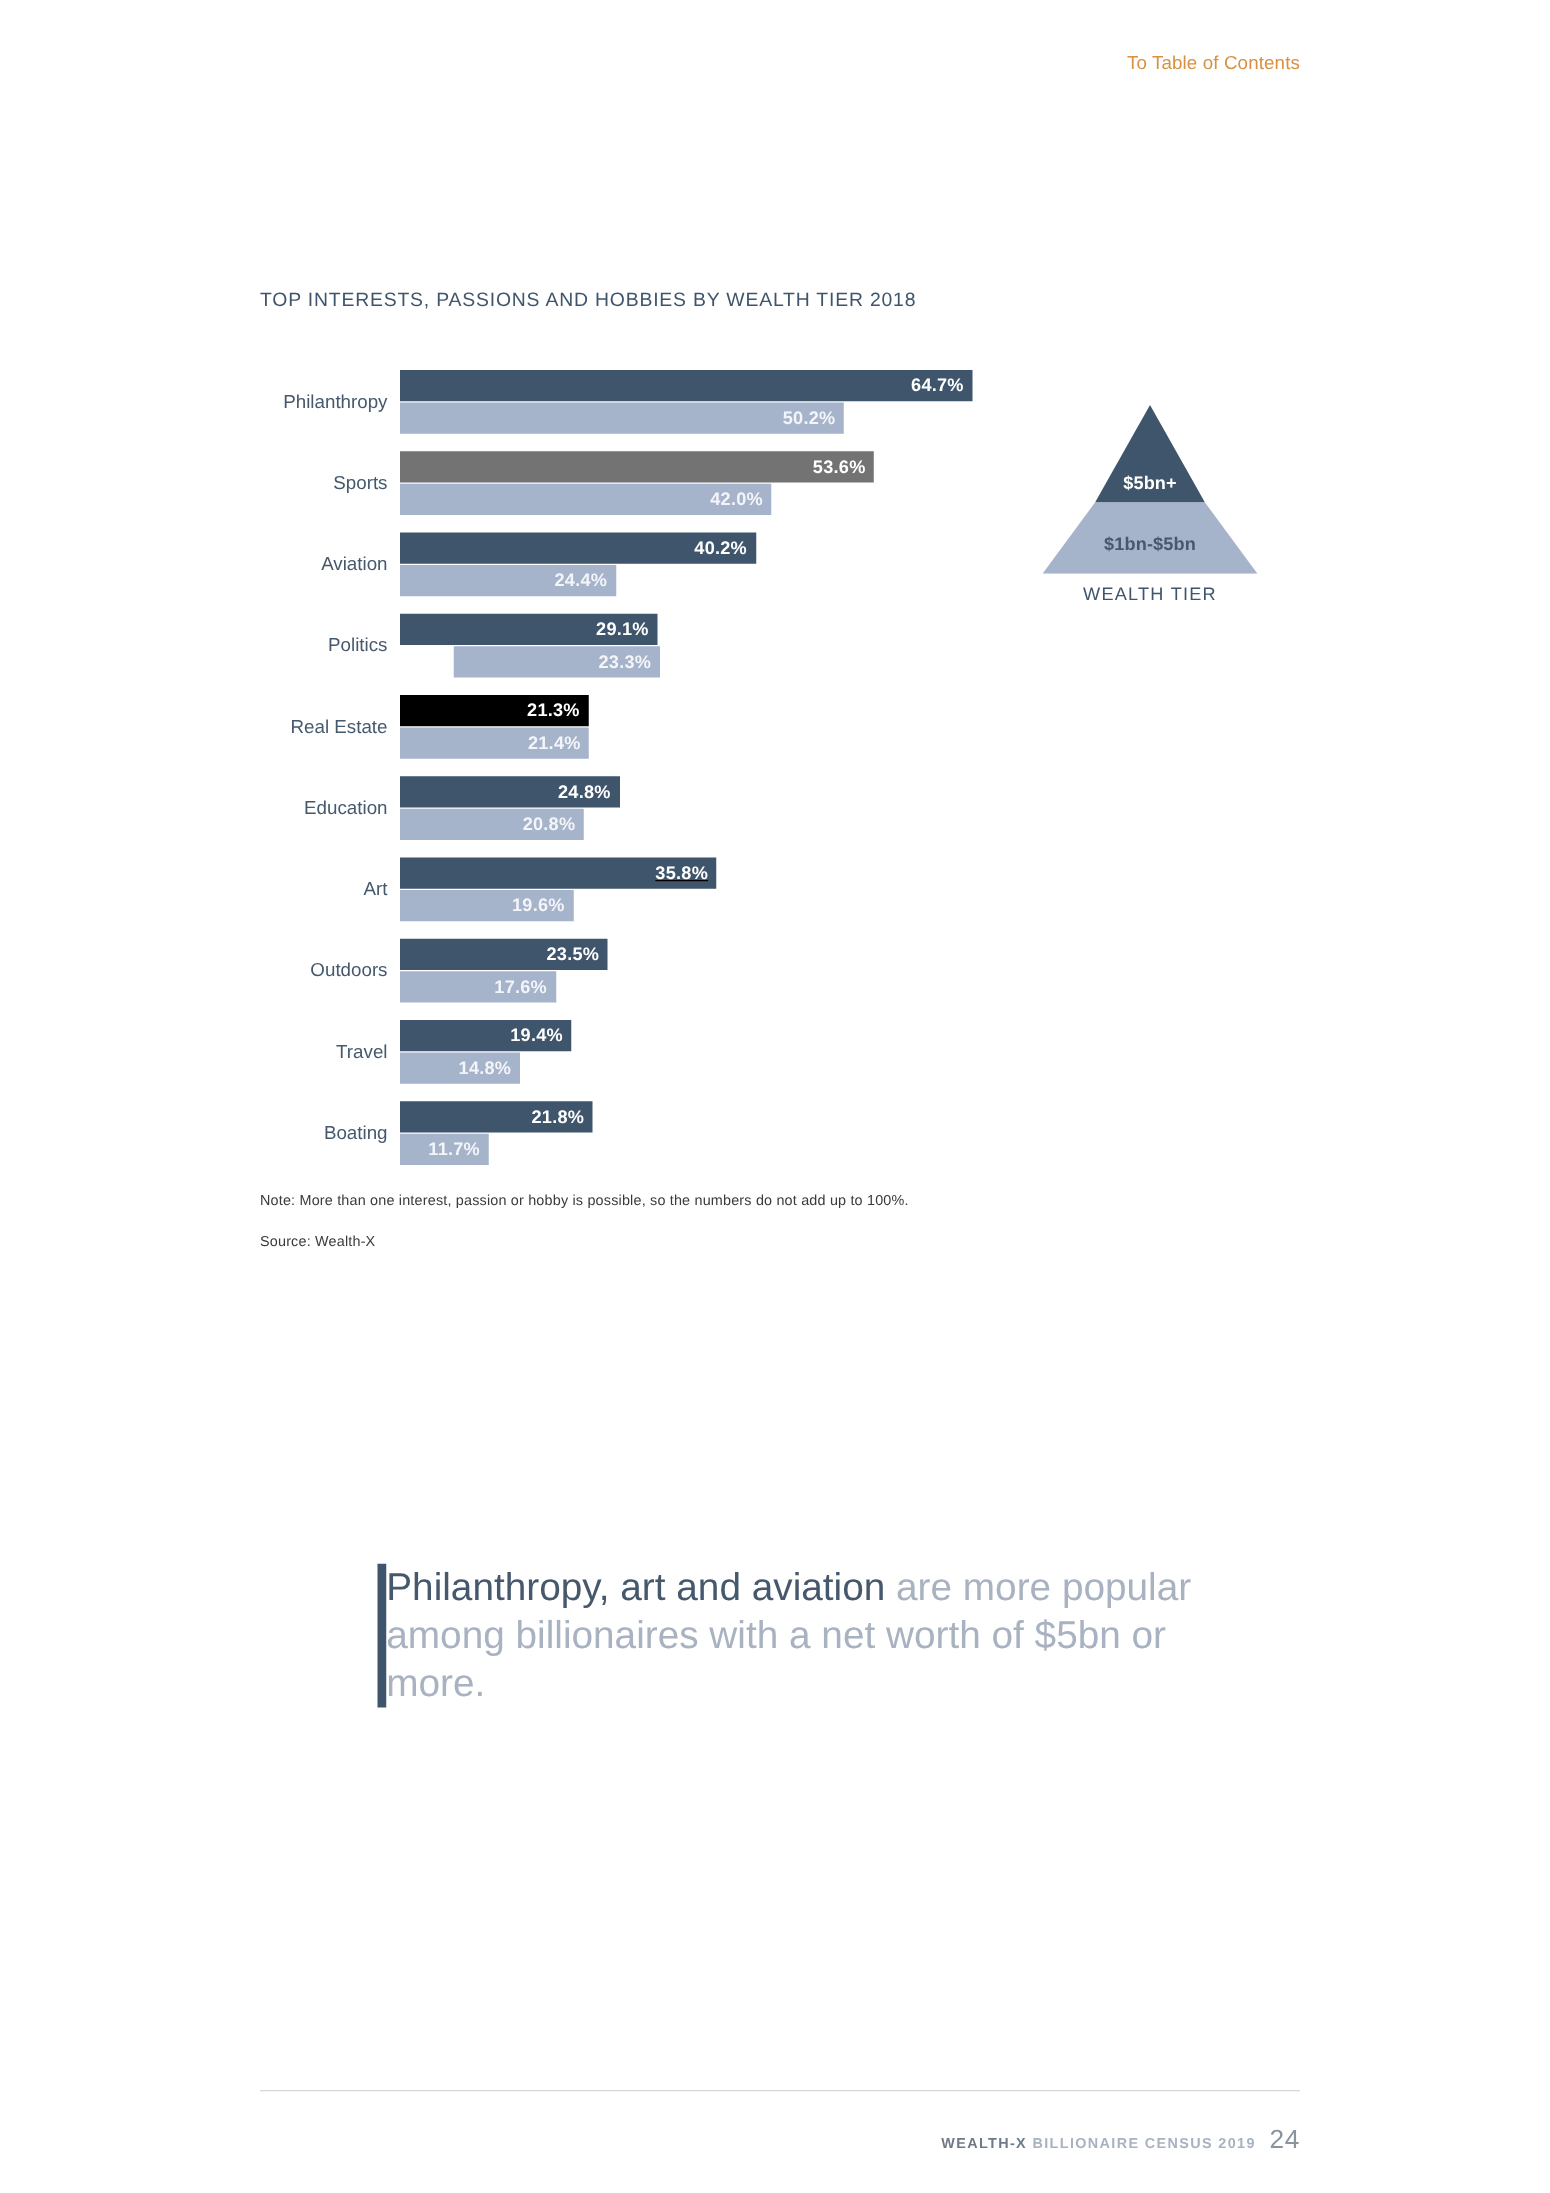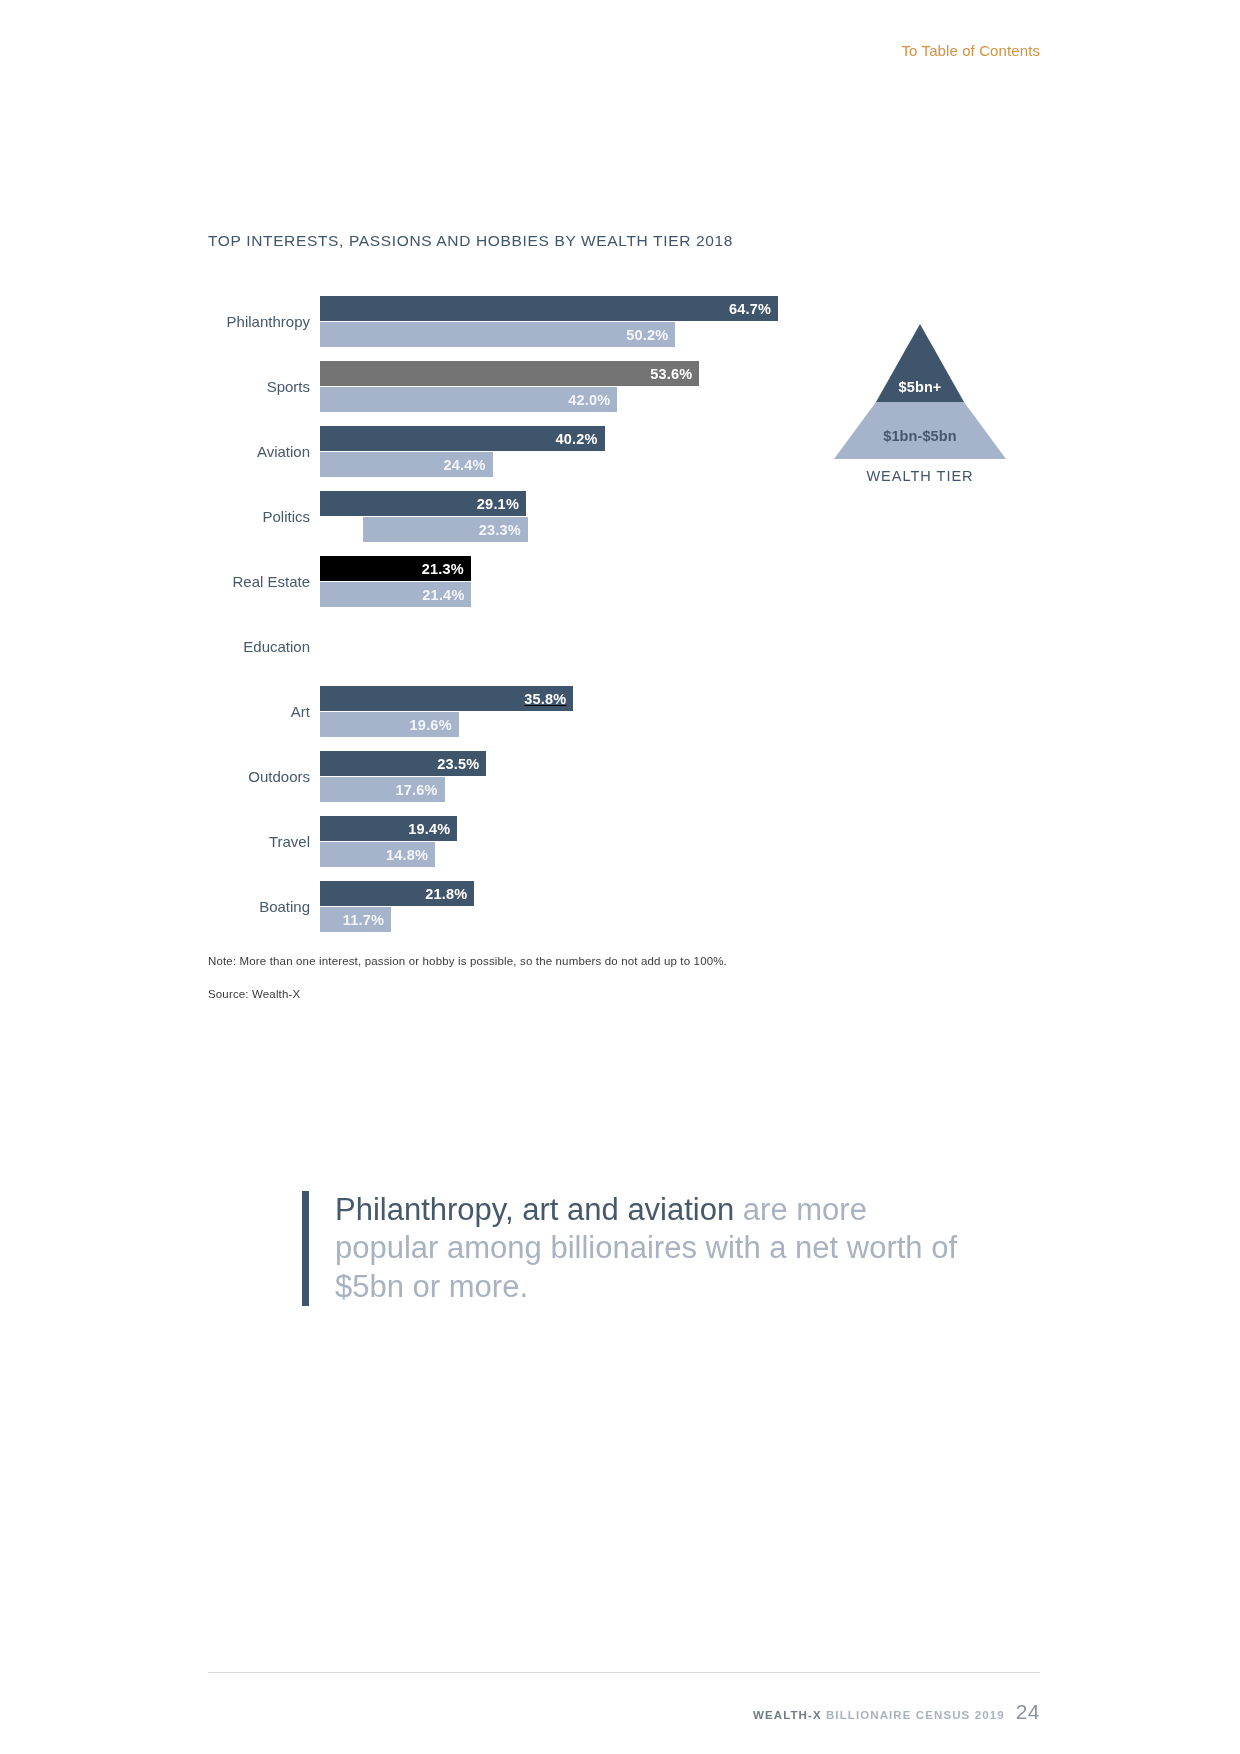--- a/index.html
+++ b/index.html
@@ -140,23 +140,22 @@
     font-size: 11.5px;
     color: #3A3A3A;
     letter-spacing: .15px;
   }
   .notes p:last-child { margin-bottom: 0; }
 
   
   .pullquote {
     position: absolute;
     left: 262px;
-    top: 1160px;
+    top: 1220px;
     width: 660px;
-    padding-left: 26px;
     border-left: 7px solid #3F556B;
     font-size: 31px;
     line-height: 1.24;
     color: #A8B2C0;
     font-weight: 400;
   }
   .pullquote .lead { color: #46596C; }
 
   
   .footer-rule {
@@ -250,20 +249,28 @@
             <div class="bar top" style="width: 150.779px; background: #000000;">
               <span class="bar-value">21.3%</span>
             </div>
             <div class="bar bottom" style="width: 151.487px; background: rgb(165, 179, 203);">
               <span class="bar-value">21.4%</span>
             </div>
           </div>
         </div>
         <div class="bar-group">
           <div class="cat-label">Education</div>
+          <div class="bars">
+            <div class="bar top" style="width: 175.555px; background: rgb(63, 85, 107);">
+              <span class="bar-value">24.8%</span>
+            </div>
+            <div class="bar bottom" style="width: 147.24px; background: rgb(165, 179, 203);">
+              <span class="bar-value">20.8%</span>
+            </div>
+          </div>
         </div>
         <div class="bar-group">
           <div class="cat-label">Art</div>
           <div class="bars">
             <div class="bar top" style="width: 253.422px; background: rgb(63, 85, 107); text-decoration: underline;">
               <span class="bar-value">35.8%</span>
             </div>
             <div class="bar bottom" style="width: 138.745px; background: rgb(165, 179, 203);">
               <span class="bar-value">19.6%</span>
             </div>
@@ -279,21 +286,21 @@
               <span class="bar-value">17.6%</span>
             </div>
           </div>
         </div>
         <div class="bar-group">
           <div class="cat-label">Travel</div>
           <div class="bars">
             <div class="bar top" style="width: 137.329px; background: rgb(63, 85, 107);">
               <span class="bar-value">19.4%</span>
             </div>
-            <div class="bar bottom" style="width: 115px; background: rgb(165, 179, 203);">
+            <div class="bar bottom" style="width: 96px; background: rgb(165, 179, 203);">
               <span class="bar-value">14.8%</span>
             </div>
           </div>
         </div>
         <div class="bar-group">
           <div class="cat-label">Boating</div>
           <div class="bars">
             <div class="bar top" style="width: 154.318px; background: rgb(63, 85, 107);">
               <span class="bar-value">21.8%</span>
             </div>

